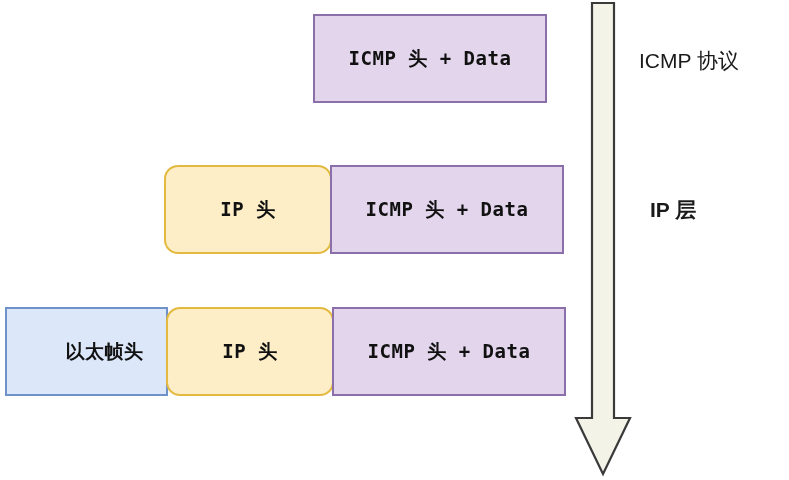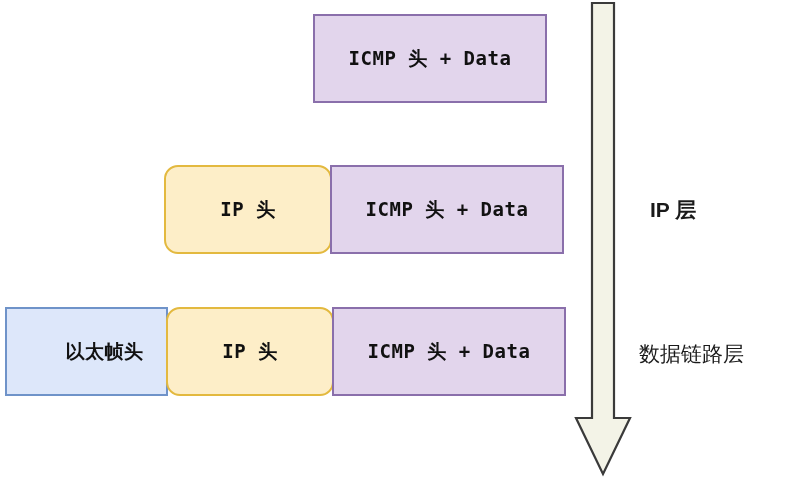--- a/index.html
+++ b/index.html
@@ -121,22 +121,22 @@
       <span class="seg-label">以太帧头</span>
     </div>
     <div class="seg yellow w-ip" style="margin-left:-2px;">
       <span class="seg-label">IP 头</span>
     </div>
     <div class="seg purple w-icmp" style="margin-left:-2px;">
       <span class="seg-label">ICMP 头 + Data</span>
     </div>
   </div>
 
+  <div class="layer-label" id="label-icmp">ICMP 协议</div>
 
   <div class="layer-label" id="label-ip">IP 层</div>
 
-  <div class="layer-label" id="label-link">数据链路层</div>
 
   <svg id="down-arrow" viewBox="0 0 86 480" preserveAspectRatio="none">
     <polygon points="32,3 54,3 54,418 70,418 43,474 16,418 32,418" fill="#f3f3e7" stroke="#3a3a3a" stroke-width="2.2" stroke-linejoin="miter"></polygon>
   </svg>
 
 </div>
 
 </body></html>

